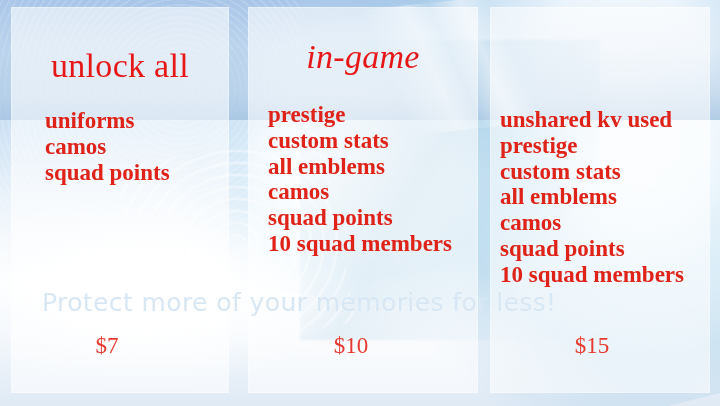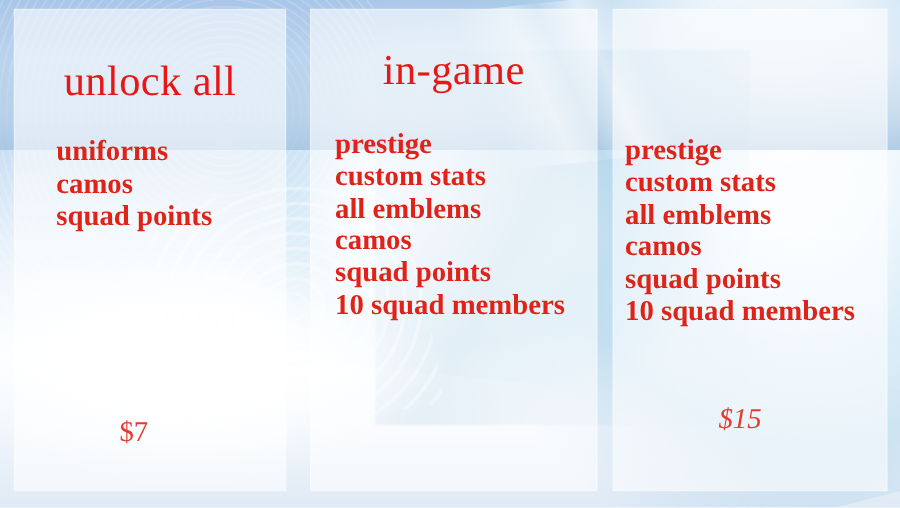--- a/index.html
+++ b/index.html
@@ -184,21 +184,21 @@
     left: 0; right: 0;
     text-align: center;
     color: #e81717;
     font-size: 34px;
     font-weight: 400;
     letter-spacing: 0.3px;
     line-height: 1;
     white-space: nowrap;
   }
   .col-1 .col-title { top: 42px; }
-  .col-2 .col-title { top: 33px; }
+  .col-2 .col-title { top: 33px; font-style: italic; }
   .col-3 .col-title { top: 40px; }
 
   .col-list {
     position: absolute;
     list-style: none;
     margin: 0;
     padding: 0;
     color: #df2318;
     font-size: 23px;
     line-height: 1.12;
@@ -215,21 +215,21 @@
     position: absolute;
     color: #e6392f;
     font-size: 23px;
     line-height: 1;
     white-space: nowrap;
     text-align: center;
     left: 0; right: 0;
   }
   .col-1 .col-price { top: 327px; transform: translateX(-13px); }
   .col-2 .col-price { top: 327px; transform: translateX(-12px); }
-  .col-3 .col-price { top: 316px; transform: translateX(-8px); font-style: italic; }
+  .col-3 .col-price { top: 327px; transform: translateX(-8px); }
 </style>
 </head>
 <body>
 
 <div id="stage">
 
   <div class="bg-layer bg-sky"></div>
   <div class="bg-layer bg-wave-right"></div>
   <div class="bg-layer bg-wave-crest"></div>
   <div class="bg-layer bg-wave-face"></div>
@@ -237,20 +237,21 @@
   <div class="bg-layer bg-ripple"></div>
   <div class="bg-layer bg-spray-right"></div>
   <div class="bg-layer bg-water-bottom"></div>
   <div class="bg-layer bg-streak"></div>
 
 
   <div class="panel panel-1"></div>
   <div class="panel panel-2"></div>
   <div class="panel panel-3"></div>
 
+  <div class="wm-tag">Protect more of your memories for less!</div>
 
   <div class="col col-1">
     <div class="col-title">unlock all</div>
     <ul class="col-list">
       <li>uniforms</li>
       <li>camos</li>
       <li>squad points</li>
     </ul>
     <div class="col-price">$7</div>
   </div>
@@ -258,24 +259,26 @@
   <div class="col col-2">
     <div class="col-title">in-game</div>
     <ul class="col-list">
       <li>prestige</li>
       <li>custom stats</li>
       <li>all emblems</li>
       <li>camos</li>
       <li>squad points</li>
       <li>10 squad members</li>
     </ul>
+    <div class="col-price">$10</div>
   </div>
 
   <div class="col col-3">
     <ul class="col-list">
+      <li>unshared kv used</li>
       <li>prestige</li>
       <li>custom stats</li>
       <li>all emblems</li>
       <li>camos</li>
       <li>squad points</li>
       <li>10 squad members</li>
     </ul>
     <div class="col-price">$15</div>
   </div>
 

